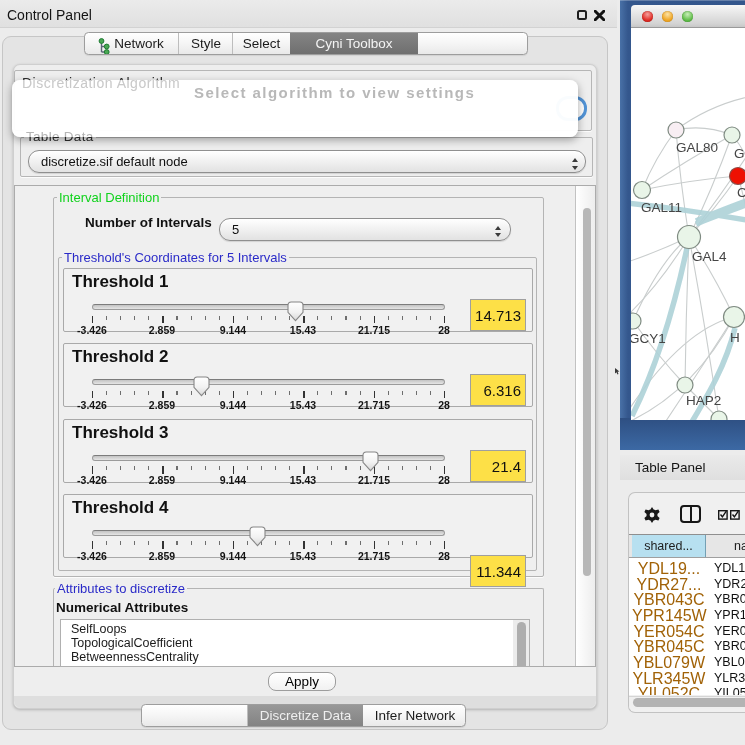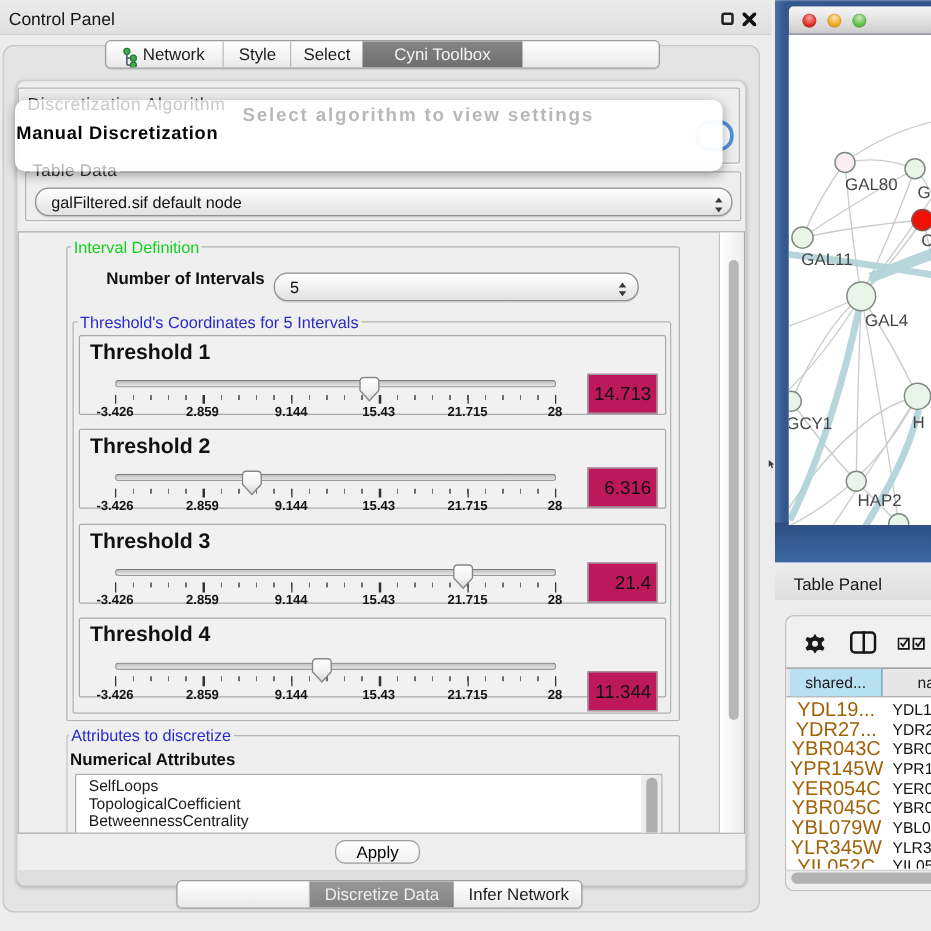--- a/index.html
+++ b/index.html
@@ -15,21 +15,21 @@
 .seg{position:absolute;height:23px;background:linear-gradient(#ffffff,#f5f5f5 50%,#e9e9e9);border:1px solid #9d9d9d;border-radius:4.5px;box-shadow:0 1px 1px rgba(0,0,0,.08);overflow:hidden;font-size:13.5px;color:#1b1b1b}
 .seg .it{position:absolute;top:0;height:100%;display:flex;align-items:center;justify-content:center;white-space:nowrap}
 .seg .sel{background:linear-gradient(#848484,#6f6f6f);color:#f4f4f4}
 .seg .sep{position:absolute;top:0;width:1px;height:100%;background:#bdbdbd}
 .tpanel{position:absolute;background:#f1f1f1;border:1px solid #a9a9a9;border-radius:2px}
 .bthr{position:absolute;font-size:17px;font-weight:bold;color:#111;white-space:nowrap}
 .groove{position:absolute;height:6px;border:1px solid #9b9b9b;border-top-color:#7c7c7c;border-radius:3px;background:linear-gradient(#c3c3c3,#e5e5e5)}
 .ticks{position:absolute;height:4px;background:repeating-linear-gradient(to right,#6e6e6e 0,#6e6e6e 1.1px,transparent 1.1px,transparent 14.08px)}
 .mtick{position:absolute;width:1.4px;height:7.5px;background:#333}
 .tlab{position:absolute;transform:translateX(-50%);font-size:10.5px;font-weight:bold;color:#141414;white-space:nowrap}
-.vbox{position:absolute;width:56px;height:32px;background:#be185d;border:1px solid #9f9f9f;font-size:15px;color:#111;text-align:right;line-height:32px;padding-right:4px}
+.vbox{position:absolute;width:56px;height:32px;background:#fde047;border:1px solid #9f9f9f;font-size:15px;color:#111;text-align:right;line-height:32px;padding-right:4px}
 </style></head>
 <body>
 
 <div class="abs" style="left:0;top:0;width:617px;height:28px;background:linear-gradient(#ebebeb,#e0e0e0);border-bottom:1px solid #d2d2d2">
   <span style="position:absolute;left:7px;top:7px;font-size:14px;color:#141414">Control Panel</span>
   <span style="position:absolute;left:577px;top:10px;width:10px;height:10px;border:2px solid #1f1f1f;border-radius:2.5px"></span>
   <svg style="position:absolute;left:594px;top:10px" width="11" height="11" viewBox="0 0 11 11">
       <path d="M1.2 1.2 L9.8 9.8 M9.8 1.2 L1.2 9.8" stroke="#111" stroke-width="3" stroke-linecap="round"></path>
     </svg>
 </div>
@@ -54,21 +54,21 @@
     </svg>
 </div>
 
 <div class="abs etch" style="left:14px;top:70px;width:578px;height:61px"></div>
 <span class="abs" style="left:22px;top:75px;font-size:14px;letter-spacing:.5px;color:#2e2e2e">Discretization Algorithm</span>
 <div class="abs" style="left:556px;top:96px;width:31px;height:25px;border:3px solid #5193d6;border-radius:12px;background:#fff"></div>
 
 <div class="abs etch" style="left:20px;top:137px;width:573px;height:40px"></div>
 <span class="abs" style="left:24px;top:129px;font-size:13.5px;letter-spacing:.3px;color:#2e2e2e;background:#eee;padding:0 2px">Table Data</span>
 <div class="combo" style="left:28px;top:150px;width:558px;height:23px">
-  <span class="tx">galFiltered.sif default node</span>
+  <span class="tx">discretize.sif default node</span>
   <span class="arr up" style="right:7px;top:7px"></span>
   <span class="arr dn" style="right:7px;top:14.5px"></span>
 </div>
 
 <div class="abs" style="left:14px;top:185px;width:582px;height:482px;background:#efefef;border:1px solid #ababab"></div>
 <div class="abs" style="left:575px;top:186px;width:1px;height:480px;background:#c2c2c2"></div>
 <div class="abs" style="left:576px;top:186px;width:19px;height:480px;background:linear-gradient(to right,#ffffff,#ededed)"></div>
 <div class="abs" style="left:583px;top:208px;width:8px;height:368px;background:#b7b7b7;border-radius:4px"></div>
 
 <div class="abs" style="left:53px;top:197px;width:491px;height:380px;border:1px solid #b4b4b4;border-radius:2px;box-shadow:0 1px 0 rgba(255,255,255,.8)"></div>
@@ -162,21 +162,21 @@
 <span class="tlab" style="left:233px;top:549.6px">9.144</span>
 <div class="mtick" style="left:303.2px;top:541.4px"></div>
 <span class="tlab" style="left:303px;top:549.6px">15.43</span>
 <div class="mtick" style="left:373.6px;top:541.4px"></div>
 <span class="tlab" style="left:374px;top:549.6px">21.715</span>
 <div class="mtick" style="left:444.0px;top:541.4px"></div>
 <span class="tlab" style="left:444px;top:549.6px">28</span>
 <svg style="position:absolute;left:249.0px;top:526.4px" width="17" height="21" viewBox="0 0 17 21">
     <path d="M1 4.2 Q1 1 4.2 1 L12.8 1 Q16 1 16 4.2 L16 11.3 L8.5 19.6 L1 11.3 Z" fill="url(#tg)" stroke="#868686" stroke-width="1.1"></path>
   </svg>
-<div class="vbox" style="left:470px;top:537px">11.344</div>
+<div class="vbox" style="left:470px;top:555px">11.344</div>
 
 <div class="abs" style="left:53px;top:588px;width:491px;height:78px;border:1px solid #b4b4b4;border-top-left-radius:2px;border-top-right-radius:2px;border-bottom:none"></div>
 <span class="ttl" style="left:55px;top:581px;color:#2a2ac8;background:#efefef">Attributes to discretize</span>
 <span class="abs" style="left:56px;top:600px;font-size:13.5px;font-weight:bold;color:#111">Numerical Attributes</span>
 <div class="abs" style="left:60px;top:619px;width:470px;height:48px;background:#fff;border:1px solid #b0b0b0;overflow:hidden">
   <div style="position:absolute;left:10px;top:2px;font-size:12.5px;color:#1b1b1b;line-height:14px">SelfLoops<br>TopologicalCoefficient<br>BetweennessCentrality<br></div>
   <div style="position:absolute;right:0;top:0;width:16px;height:48px;background:#ececec"></div>
   <div style="position:absolute;right:3.5px;top:2px;width:9px;height:60px;background:#aeaeae;border-radius:4.5px"></div>
 </div>
 
@@ -287,14 +287,13 @@
   </div>
 
   <div style="position:absolute;left:0;top:203px;width:130px;height:13px;background:#efefef;border-top:1px solid #d5d5d5"></div>
   <div style="position:absolute;left:4px;top:205px;width:130px;height:9px;background:#b3b3b3;border-radius:4.5px"></div>
 </div>
 
 <div class="abs" style="left:12px;top:80px;width:566px;height:57px;background:rgba(255,255,255,.97);border-radius:8px;box-shadow:0 3px 9px rgba(0,0,0,.35);z-index:30;overflow:hidden">
   <span style="position:absolute;left:10px;top:-5px;font-size:14px;letter-spacing:.5px;color:#c9c9c9">Discretization Algorithm</span>
   <span style="position:absolute;left:14px;top:49px;font-size:13.5px;letter-spacing:.3px;color:#b5b5b5">Table Data</span>
   <span style="position:absolute;left:182px;top:3.5px;font-size:15px;font-weight:bold;letter-spacing:1.45px;color:#b8b8b8">Select algorithm to view settings</span>
-  <span style="position:absolute;left:1px;top:19px;font-size:14.6px;font-weight:bold;letter-spacing:.55px;color:#060606;white-space:nowrap">Manual Discretization</span>
 </div>
 
 </body></html>

